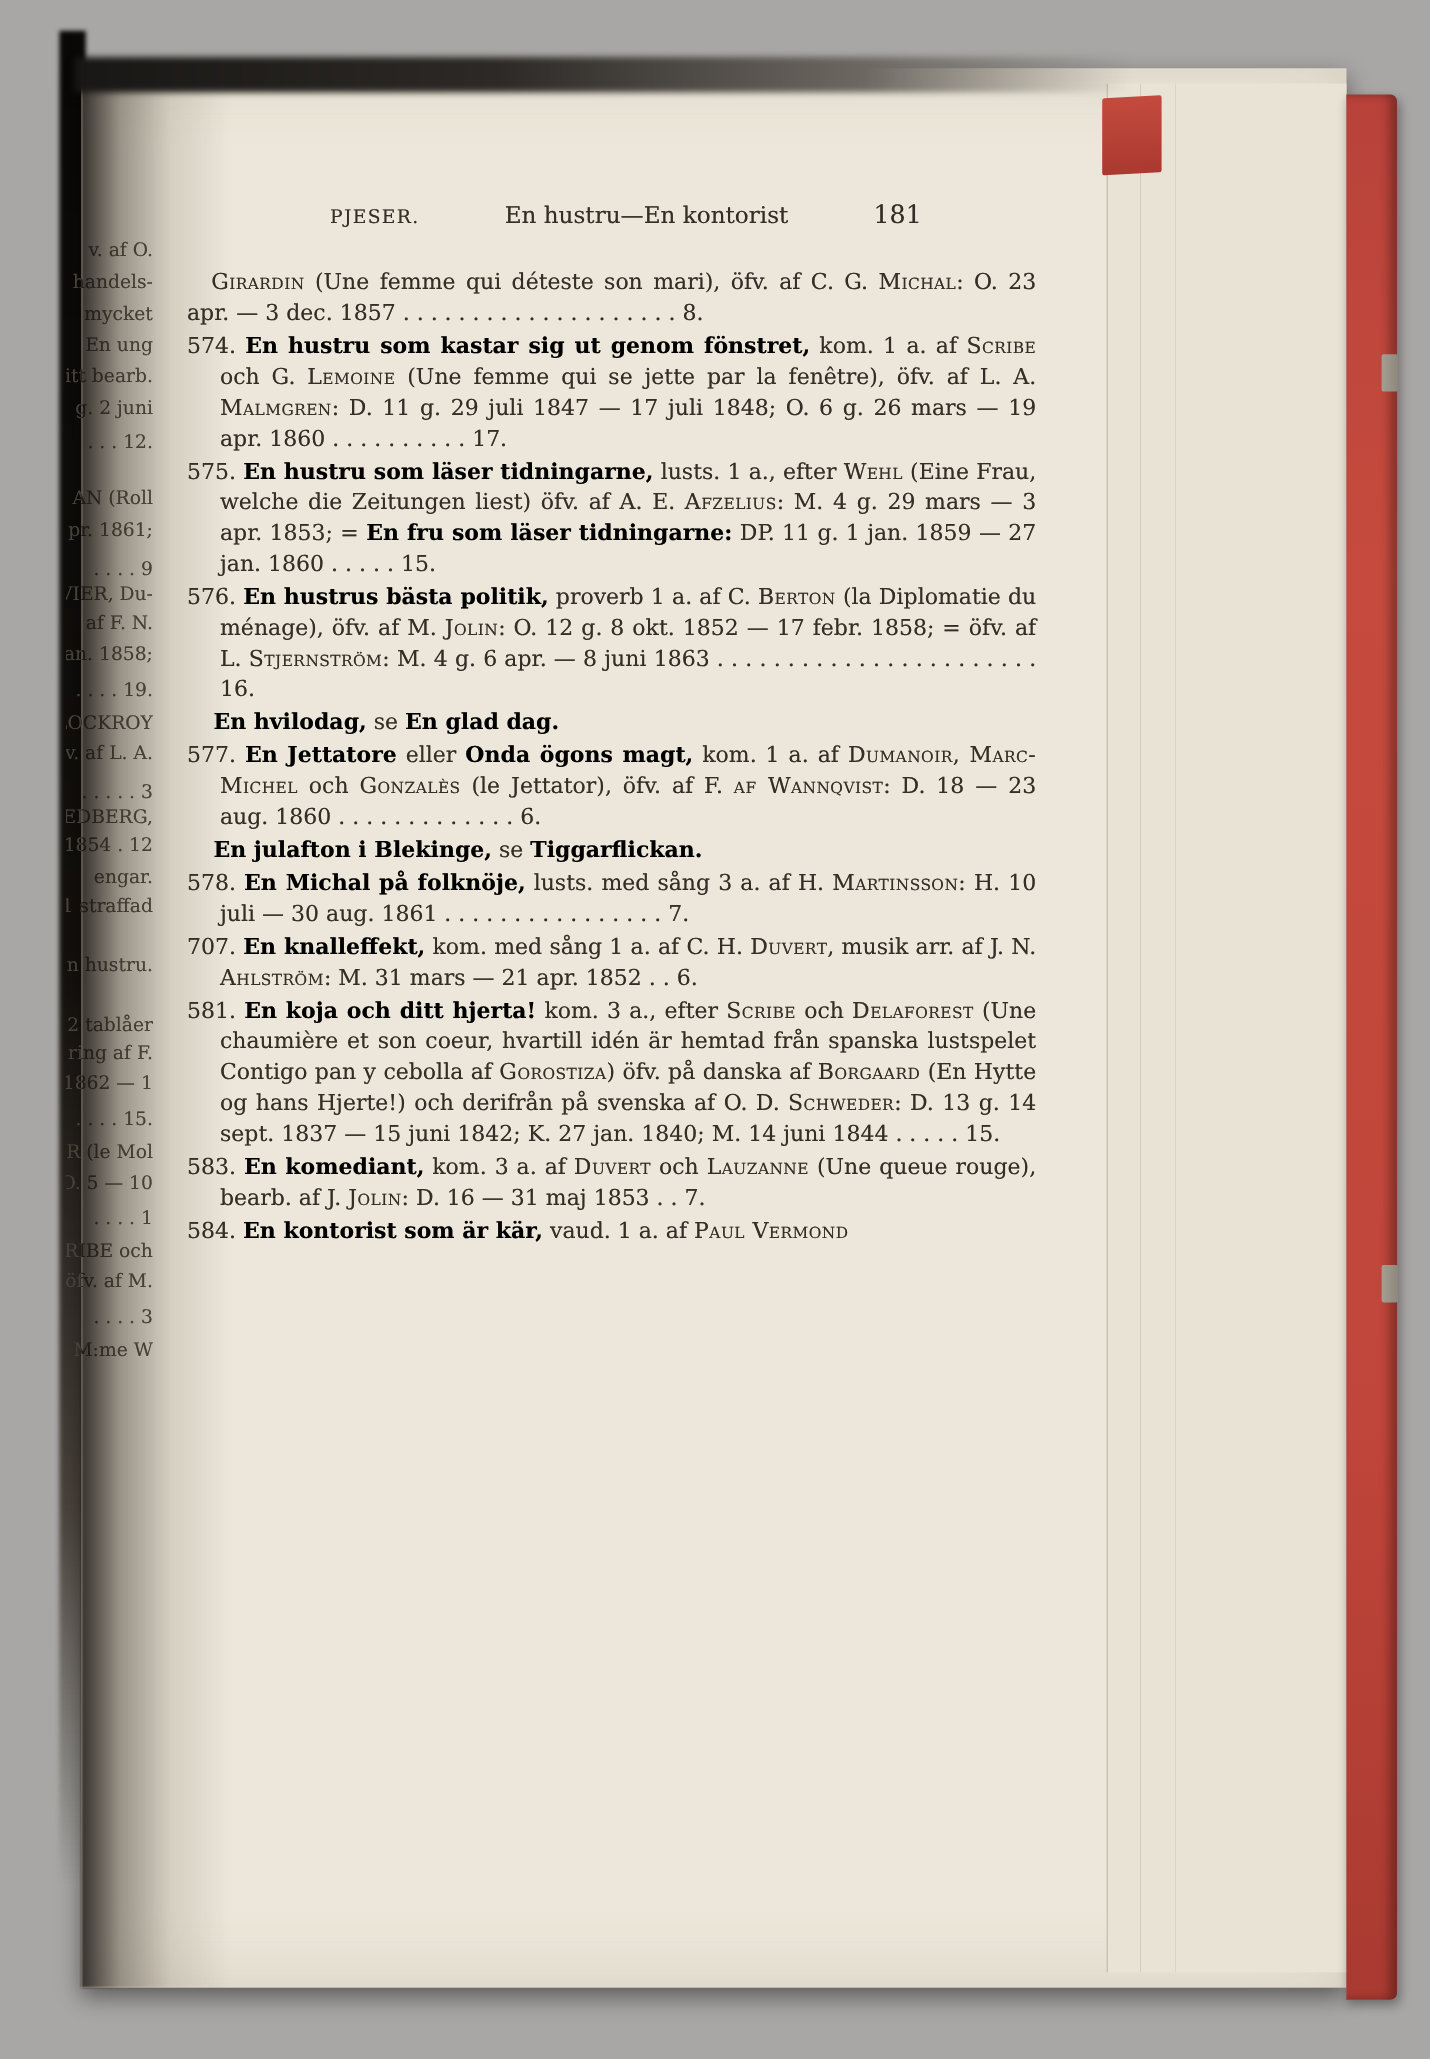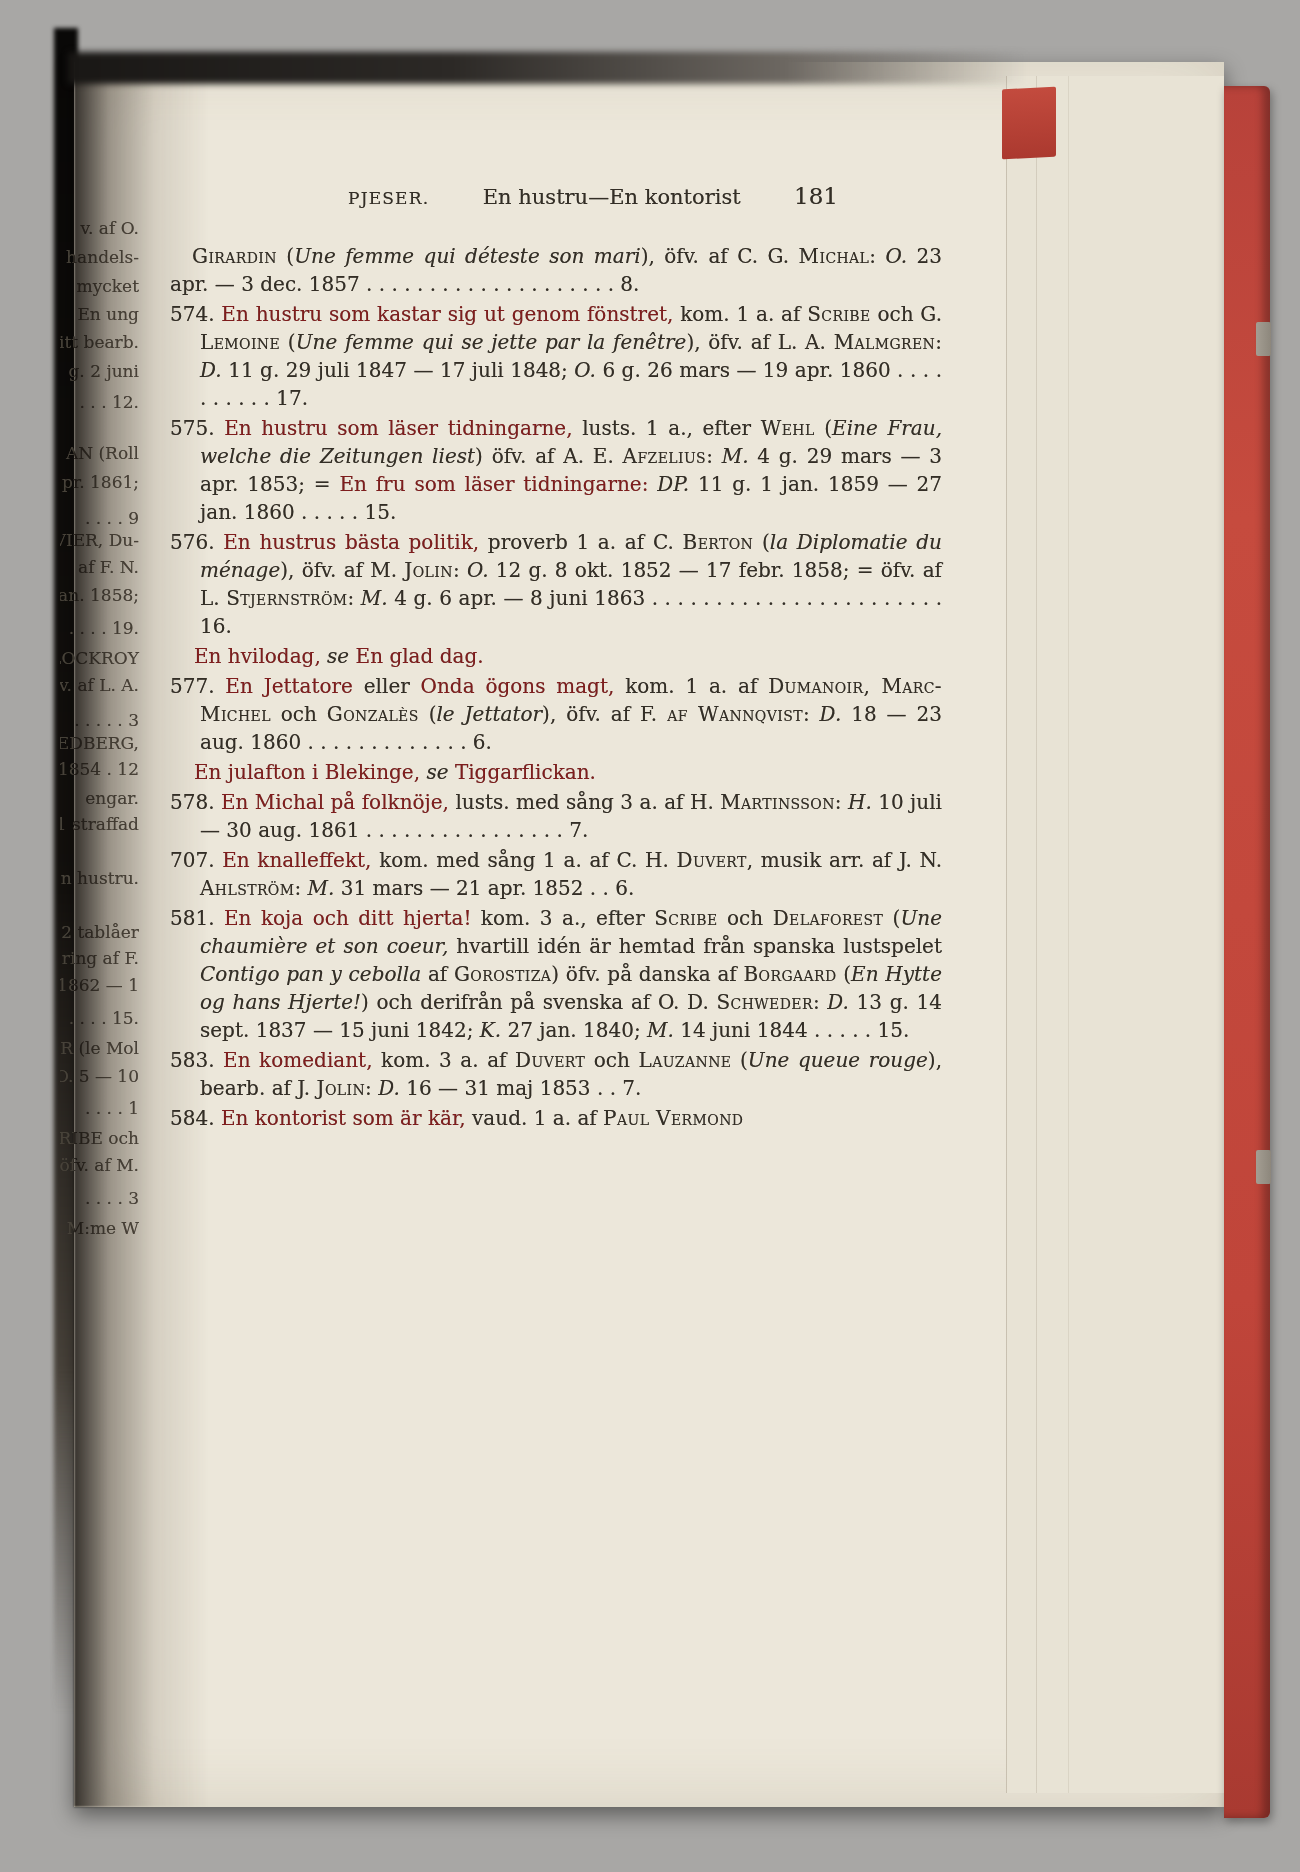--- a/index.html
+++ b/index.html
@@ -93,30 +93,30 @@
   .text-area {
     position:absolute; left:170px; top:182px; width:772px;
     z-index:4;
     font-size:20px; line-height:28px;
     text-shadow:0 0 0.5px rgba(51,46,38,.55);
   }
   .page-header {
     display:flex; justify-content:space-between; align-items:baseline;
     margin:0 104px 30px 130px;
   }
-  .hdr-section { font-variant:small-caps; font-size:17px; letter-spacing:1.2px;margin-left:48px; }
+  .hdr-section { font-variant:small-caps; font-size:17px; letter-spacing:1.2px; }
   .hdr-title   { font-size:21px; }
   .hdr-num     { font-size:23px; }
 
   .entry { margin:0 0 2px 0; text-align:justify; }
   .entry.num   { text-indent:-30px; padding-left:30px; }
   .entry.first { text-indent:22px; }
   .entry.xref  { padding-left:24px; margin:2px 0; }
-  .seg-b  { font-weight:normal; color:#7f1d1d; }
-  .seg-i  { font-style:italic; }
+  .seg-b  { font-weight:bold; color:#000000; }
+  .seg-i  { }
   .seg-sc { font-variant:small-caps; letter-spacing:0.4px; }
 </style>
 </head>
 <body>
 
 <div class="binding-dark"></div>
 
 <div class="book-page">
   <div class="fore-edge"></div>
   <div class="red-sliver"></div>

